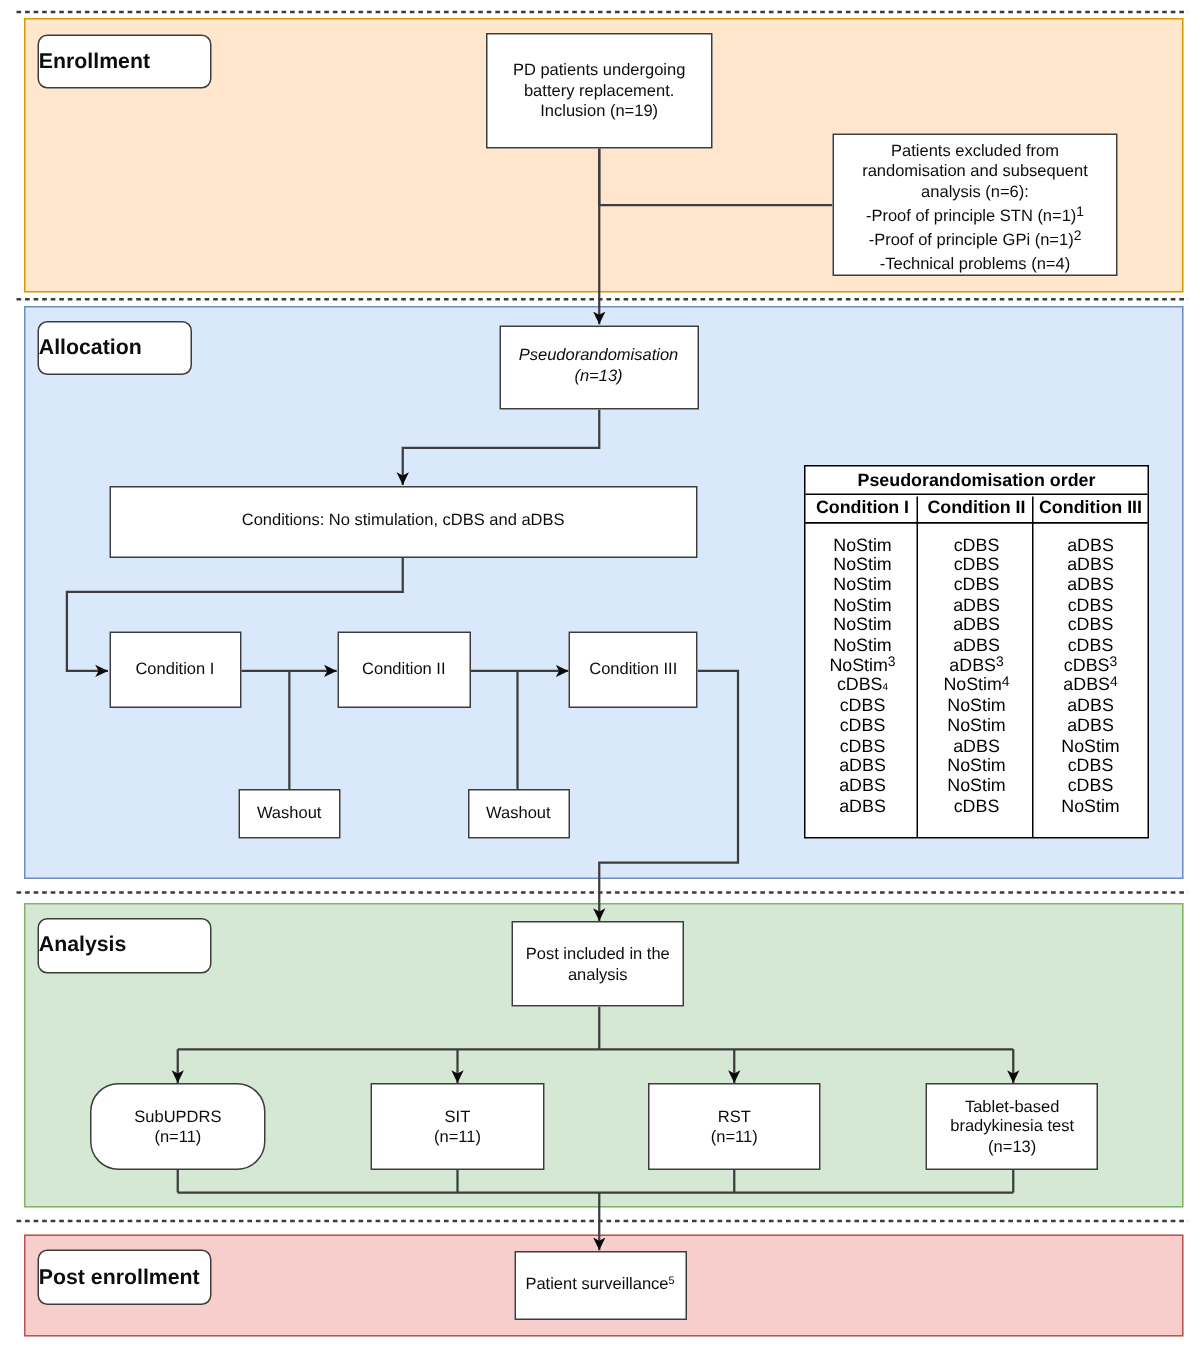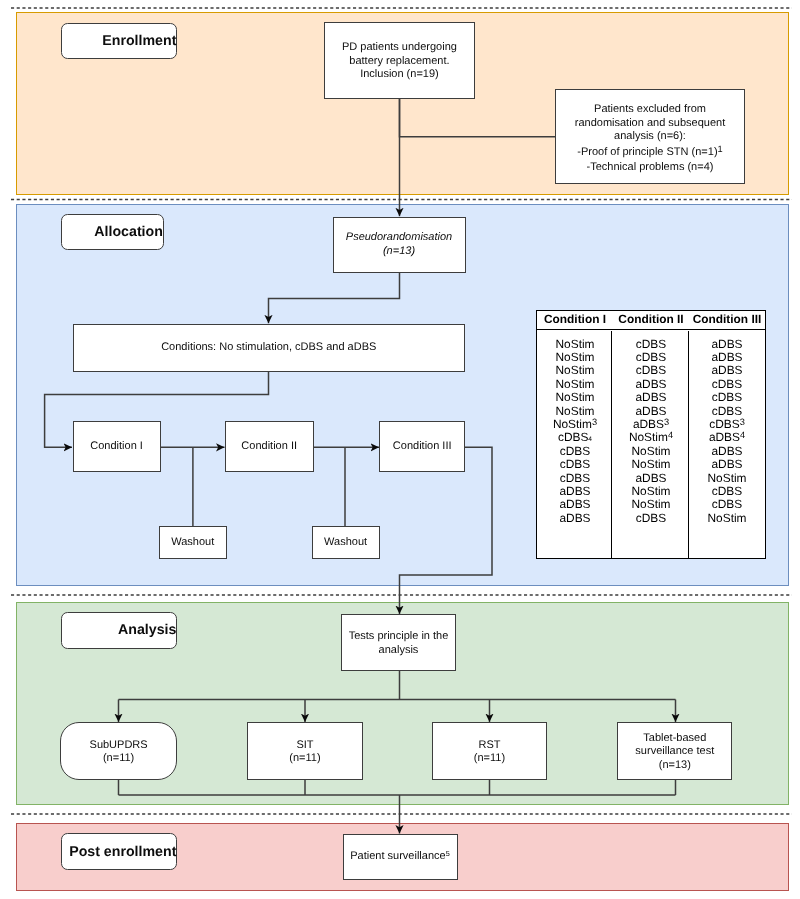--- a/index.html
+++ b/index.html
@@ -6,22 +6,22 @@
   html,body{margin:0;padding:0;background:#ffffff;}
   body{width:800px;height:899px;overflow:hidden;
        font-family:"Liberation Sans",sans-serif;color:#000;
        -webkit-font-smoothing:antialiased;text-rendering:geometricPrecision;}
   #stage{position:relative;width:800px;height:899px;}
 
   .band{position:absolute;box-sizing:border-box;border:1.3px solid;}
 
   .phase{position:absolute;box-sizing:border-box;background:#ffffff;
          border:1.7px solid #3d3d3d;border-radius:6.5px;
-         display:flex;align-items:center;justify-content:flex-end;
-         font-weight:bold;font-size:14.2px;color:#0d0d0d;white-space:nowrap;margin-left:36px;}
+         display:flex;align-items:center;justify-content:flex-start;
+         font-weight:bold;font-size:14.2px;color:#0d0d0d;white-space:nowrap;}
 
   .nodebox{position:absolute;box-sizing:border-box;background:#ffffff;
            border:1.5px solid #3d3d3d;
            display:flex;align-items:center;justify-content:center;text-align:center;
            font-size:11px;line-height:13.4px;color:#0d0d0d;}
 
   #edges{position:absolute;left:0;top:0;width:800px;height:899px;}
 
   .tbl{position:absolute;box-sizing:border-box;background:#ffffff;
        border:1.6px solid #000000;}
@@ -111,20 +111,21 @@
       <div data-name="node-inclusion-line3">Inclusion (n=19)</div>
     </div>
   </div>
 
   <div class="nodebox" data-name="node-excluded" style="left:555px;top:88.5px;width:190px;height:95px;">
     <div data-name="node-excluded-text" style="width:100%;margin-top:6.5px;">
       <div data-name="node-excluded-line1" style="line-height:13.6px;">Patients excluded from</div>
       <div data-name="node-excluded-line2" style="line-height:13.6px;">randomisation and subsequent</div>
       <div data-name="node-excluded-line3" style="line-height:13.6px;">analysis (n=6):</div>
       <div data-name="node-excluded-item1" style="line-height:16.5px;"><span data-name="node-excluded-item1-label">-Proof of principle STN (n=1)</span><sup data-name="node-excluded-item1-superscript">1</sup></div>
+      <div data-name="node-excluded-item2" style="line-height:16.5px;"><span data-name="node-excluded-item2-label">-Proof of principle GPi (n=1)</span><sup data-name="node-excluded-item2-superscript">2</sup></div>
       <div data-name="node-excluded-item3" style="line-height:15.3px;"><span data-name="node-excluded-item3-label">-Technical problems (n=4)</span></div>
     </div>
   </div>
 
   <div class="nodebox" data-name="node-pseudorandomisation" style="left:332.5px;top:216.5px;width:133px;height:56.5px;">
     <div data-name="node-pseudorandomisation-text" style="position:relative;top:0;font-style:italic;">
       <div data-name="node-pseudorandomisation-line1">Pseudorandomisation</div>
       <div data-name="node-pseudorandomisation-line2">(n=13)</div>
     </div>
   </div>
@@ -147,20 +148,21 @@
     <div data-name="node-washout-1-text">Washout</div>
   </div>
   <div class="nodebox" data-name="node-washout-2" style="left:311.5px;top:526px;width:68.2px;height:33px;">
     <div data-name="node-washout-2-text">Washout</div>
   </div>
 
   <div class="tbl" data-name="pseudorandomisation-order-table" style="left:536px;top:309.5px;width:230px;height:249px;">
     <div class="vrule" data-name="table-column-divider-1" style="left:74px;"></div>
     <div class="vrule" data-name="table-column-divider-2" style="left:151px;"></div>
     <table data-name="table-grid">
+      <caption data-name="table-caption">Pseudorandomisation order</caption>
       <thead data-name="table-head">
         <tr data-name="table-header-row">
           <th data-name="table-header-condition-1">Condition I</th>
           <th data-name="table-header-condition-2">Condition II</th>
           <th data-name="table-header-condition-3">Condition III</th>
         </tr>
       </thead>
       <tbody id="tbl-body" data-name="table-body">
           <tr data-name="table-row">
             <td data-name="table-cell">NoStim</td>
@@ -236,21 +238,21 @@
             <td></td>
             <td></td>
             <td></td>
           </tr>
         </tbody>
     </table>
   </div>
 
   <div class="nodebox" data-name="node-tests-included" style="left:341px;top:614px;width:115px;height:57px;">
     <div data-name="node-tests-included-text" style="position:relative;top:1px;">
-      <div data-name="node-tests-line1">Tests principle in the</div>
+      <div data-name="node-tests-line1">Post included in the</div>
       <div data-name="node-tests-line2">analysis</div>
     </div>
   </div>
 
   <div class="nodebox" data-name="node-subupdrs" style="left:60.2px;top:722.4px;width:116.8px;height:57.3px;border-radius:19px;">
     <div data-name="node-subupdrs-text" style="position:relative;top:1px;">
       <div data-name="node-subupdrs-line1">SubUPDRS</div>
       <div data-name="node-subupdrs-line2">(n=11)</div>
     </div>
   </div>
@@ -262,21 +264,21 @@
   </div>
   <div class="nodebox" data-name="node-rst" style="left:431.8px;top:722.4px;width:115.4px;height:57.3px;text-align:center;">
     <div data-name="node-rst-text" style="position:relative;top:1px;">
       <div data-name="node-rst-line1">RST</div>
       <div data-name="node-rst-line2">(n=11)</div>
     </div>
   </div>
   <div class="nodebox" data-name="node-tablet-bradykinesia" style="left:617.3px;top:722.4px;width:115px;height:57.3px;">
     <div data-name="node-tablet-bradykinesia-text" style="position:relative;top:1px;">
       <div data-name="node-tablet-line1">Tablet-based</div>
-      <div data-name="node-tablet-line2">surveillance test</div>
+      <div data-name="node-tablet-line2">bradykinesia test</div>
       <div data-name="node-tablet-line3">(n=13)</div>
     </div>
   </div>
 
   <div class="nodebox" data-name="node-patient-surveillance" style="left:342.5px;top:833.5px;width:115px;height:46.5px;">
     <div data-name="node-patient-surveillance-text"><span data-name="node-patient-surveillance-label">Patient surveillance</span><sup data-name="node-patient-surveillance-superscript">5</sup></div>
   </div>
 </div>
 
 </body></html>

